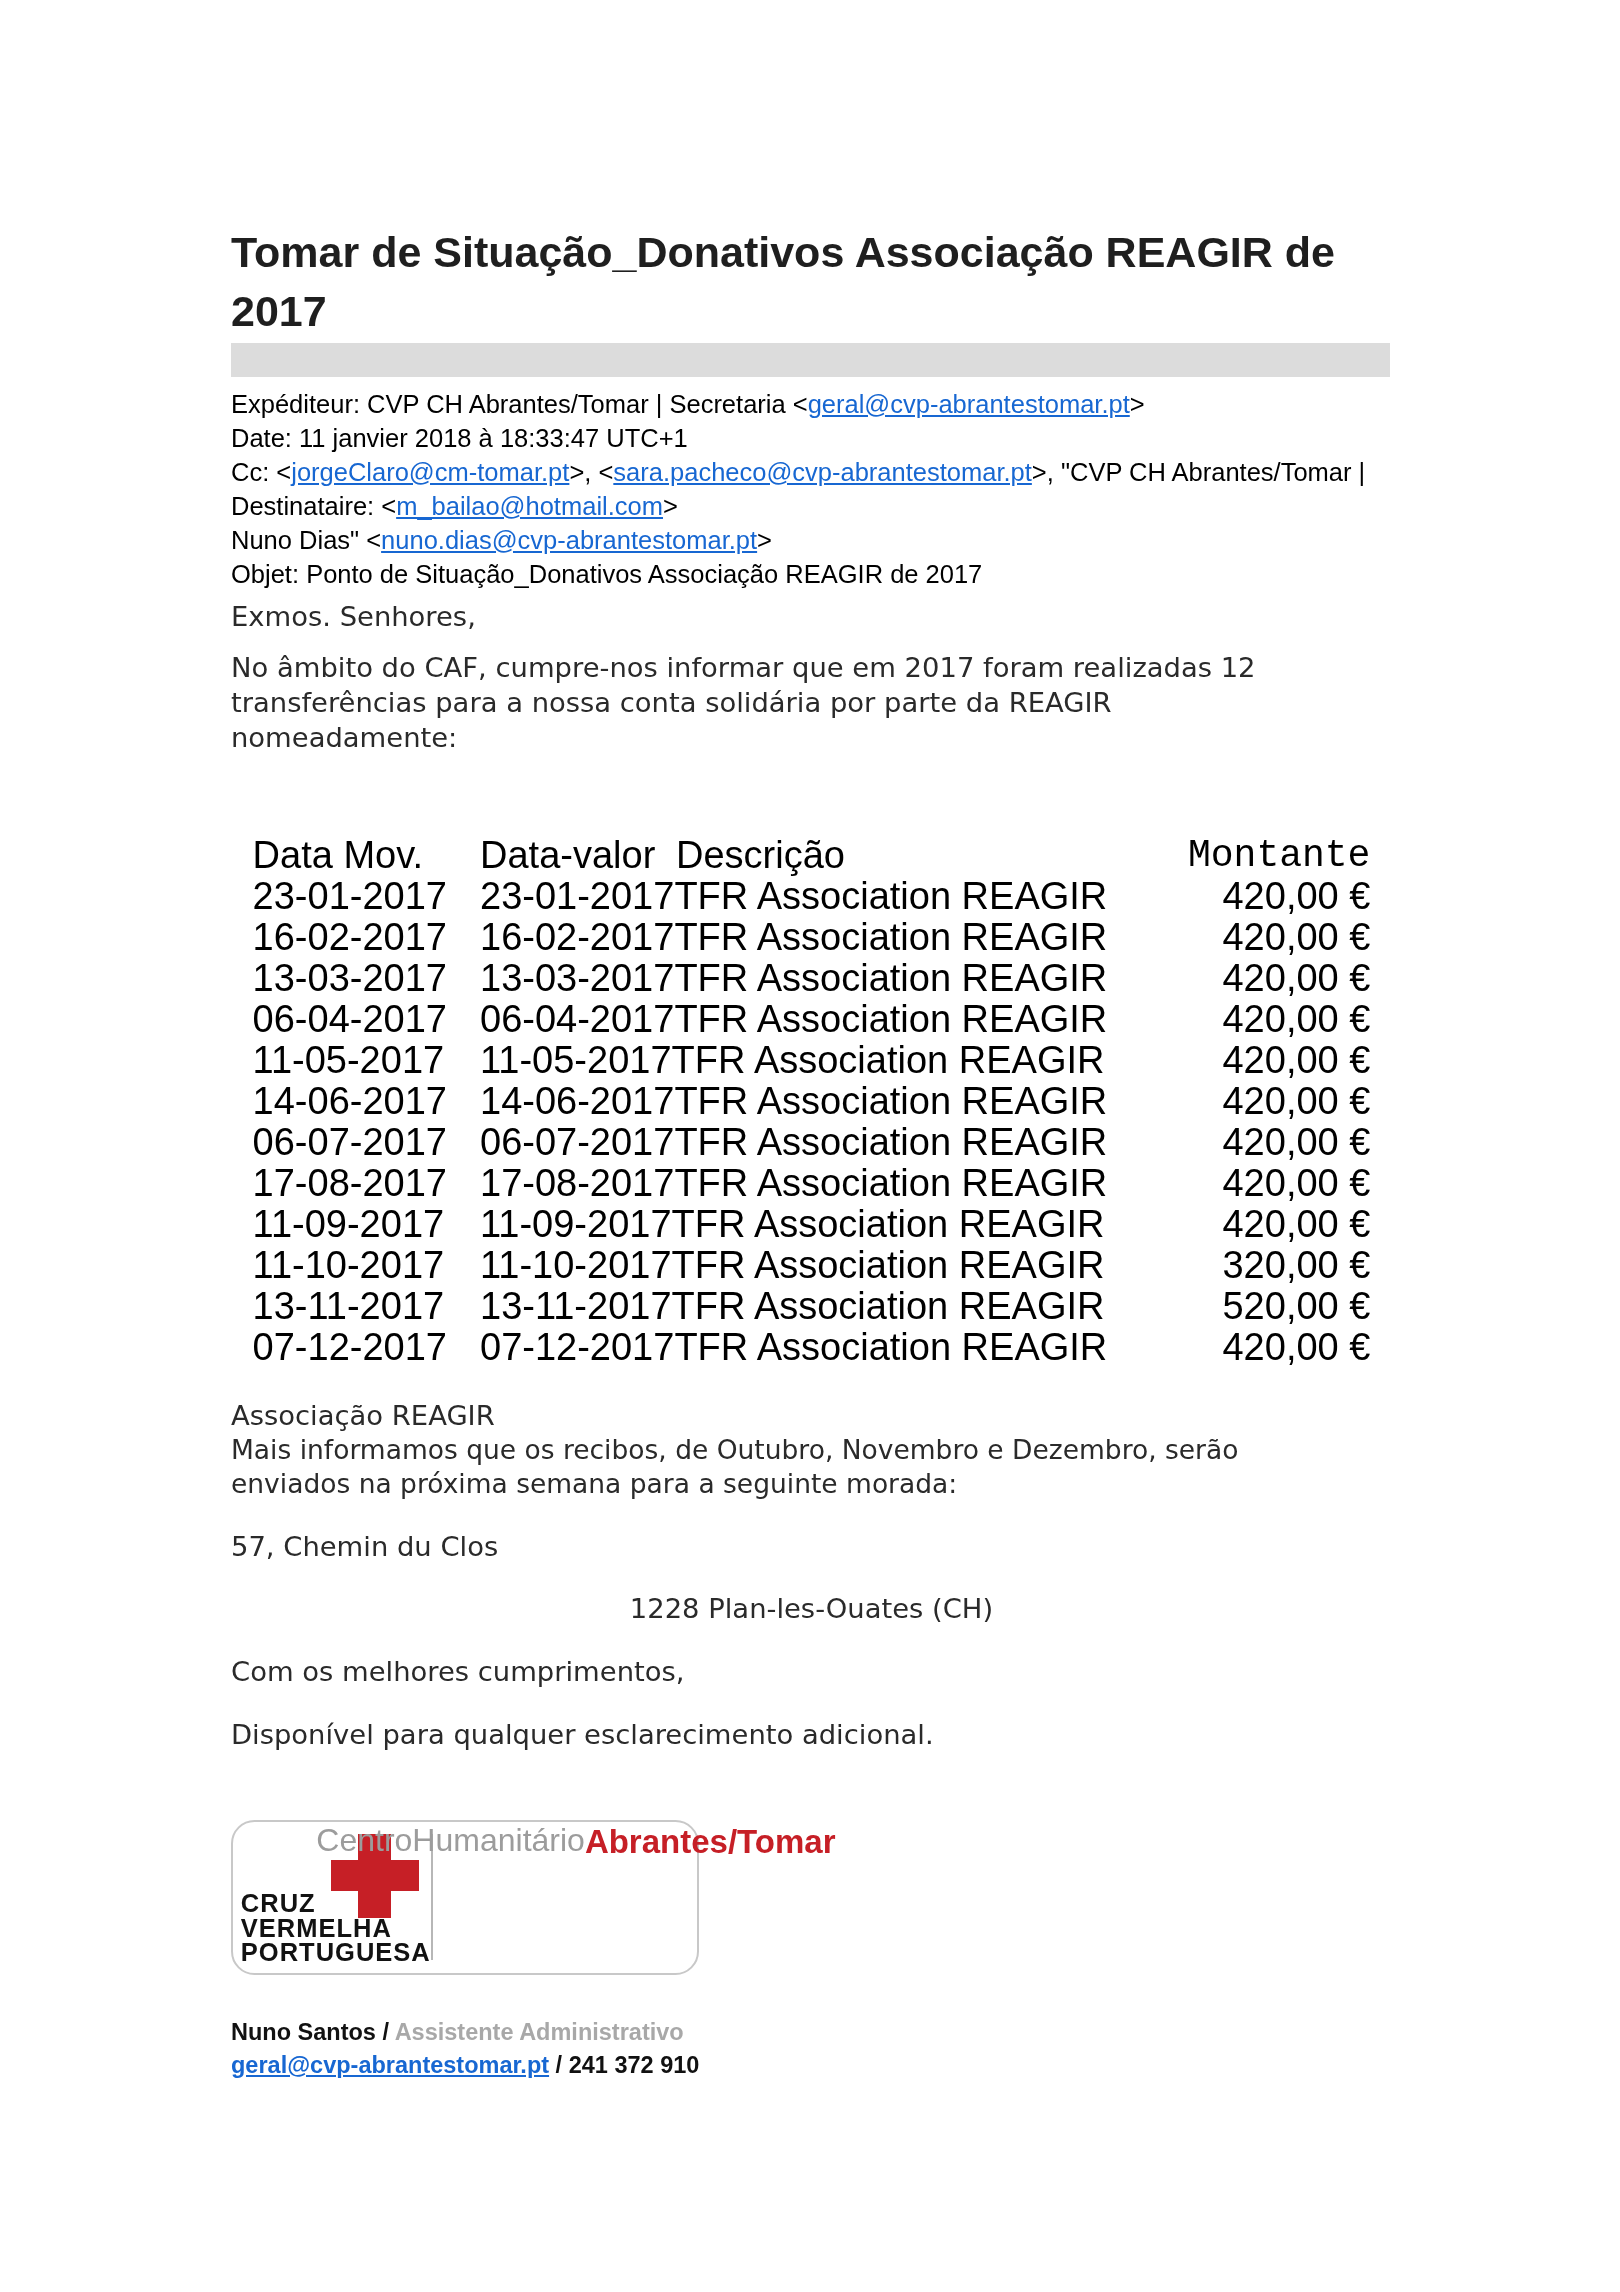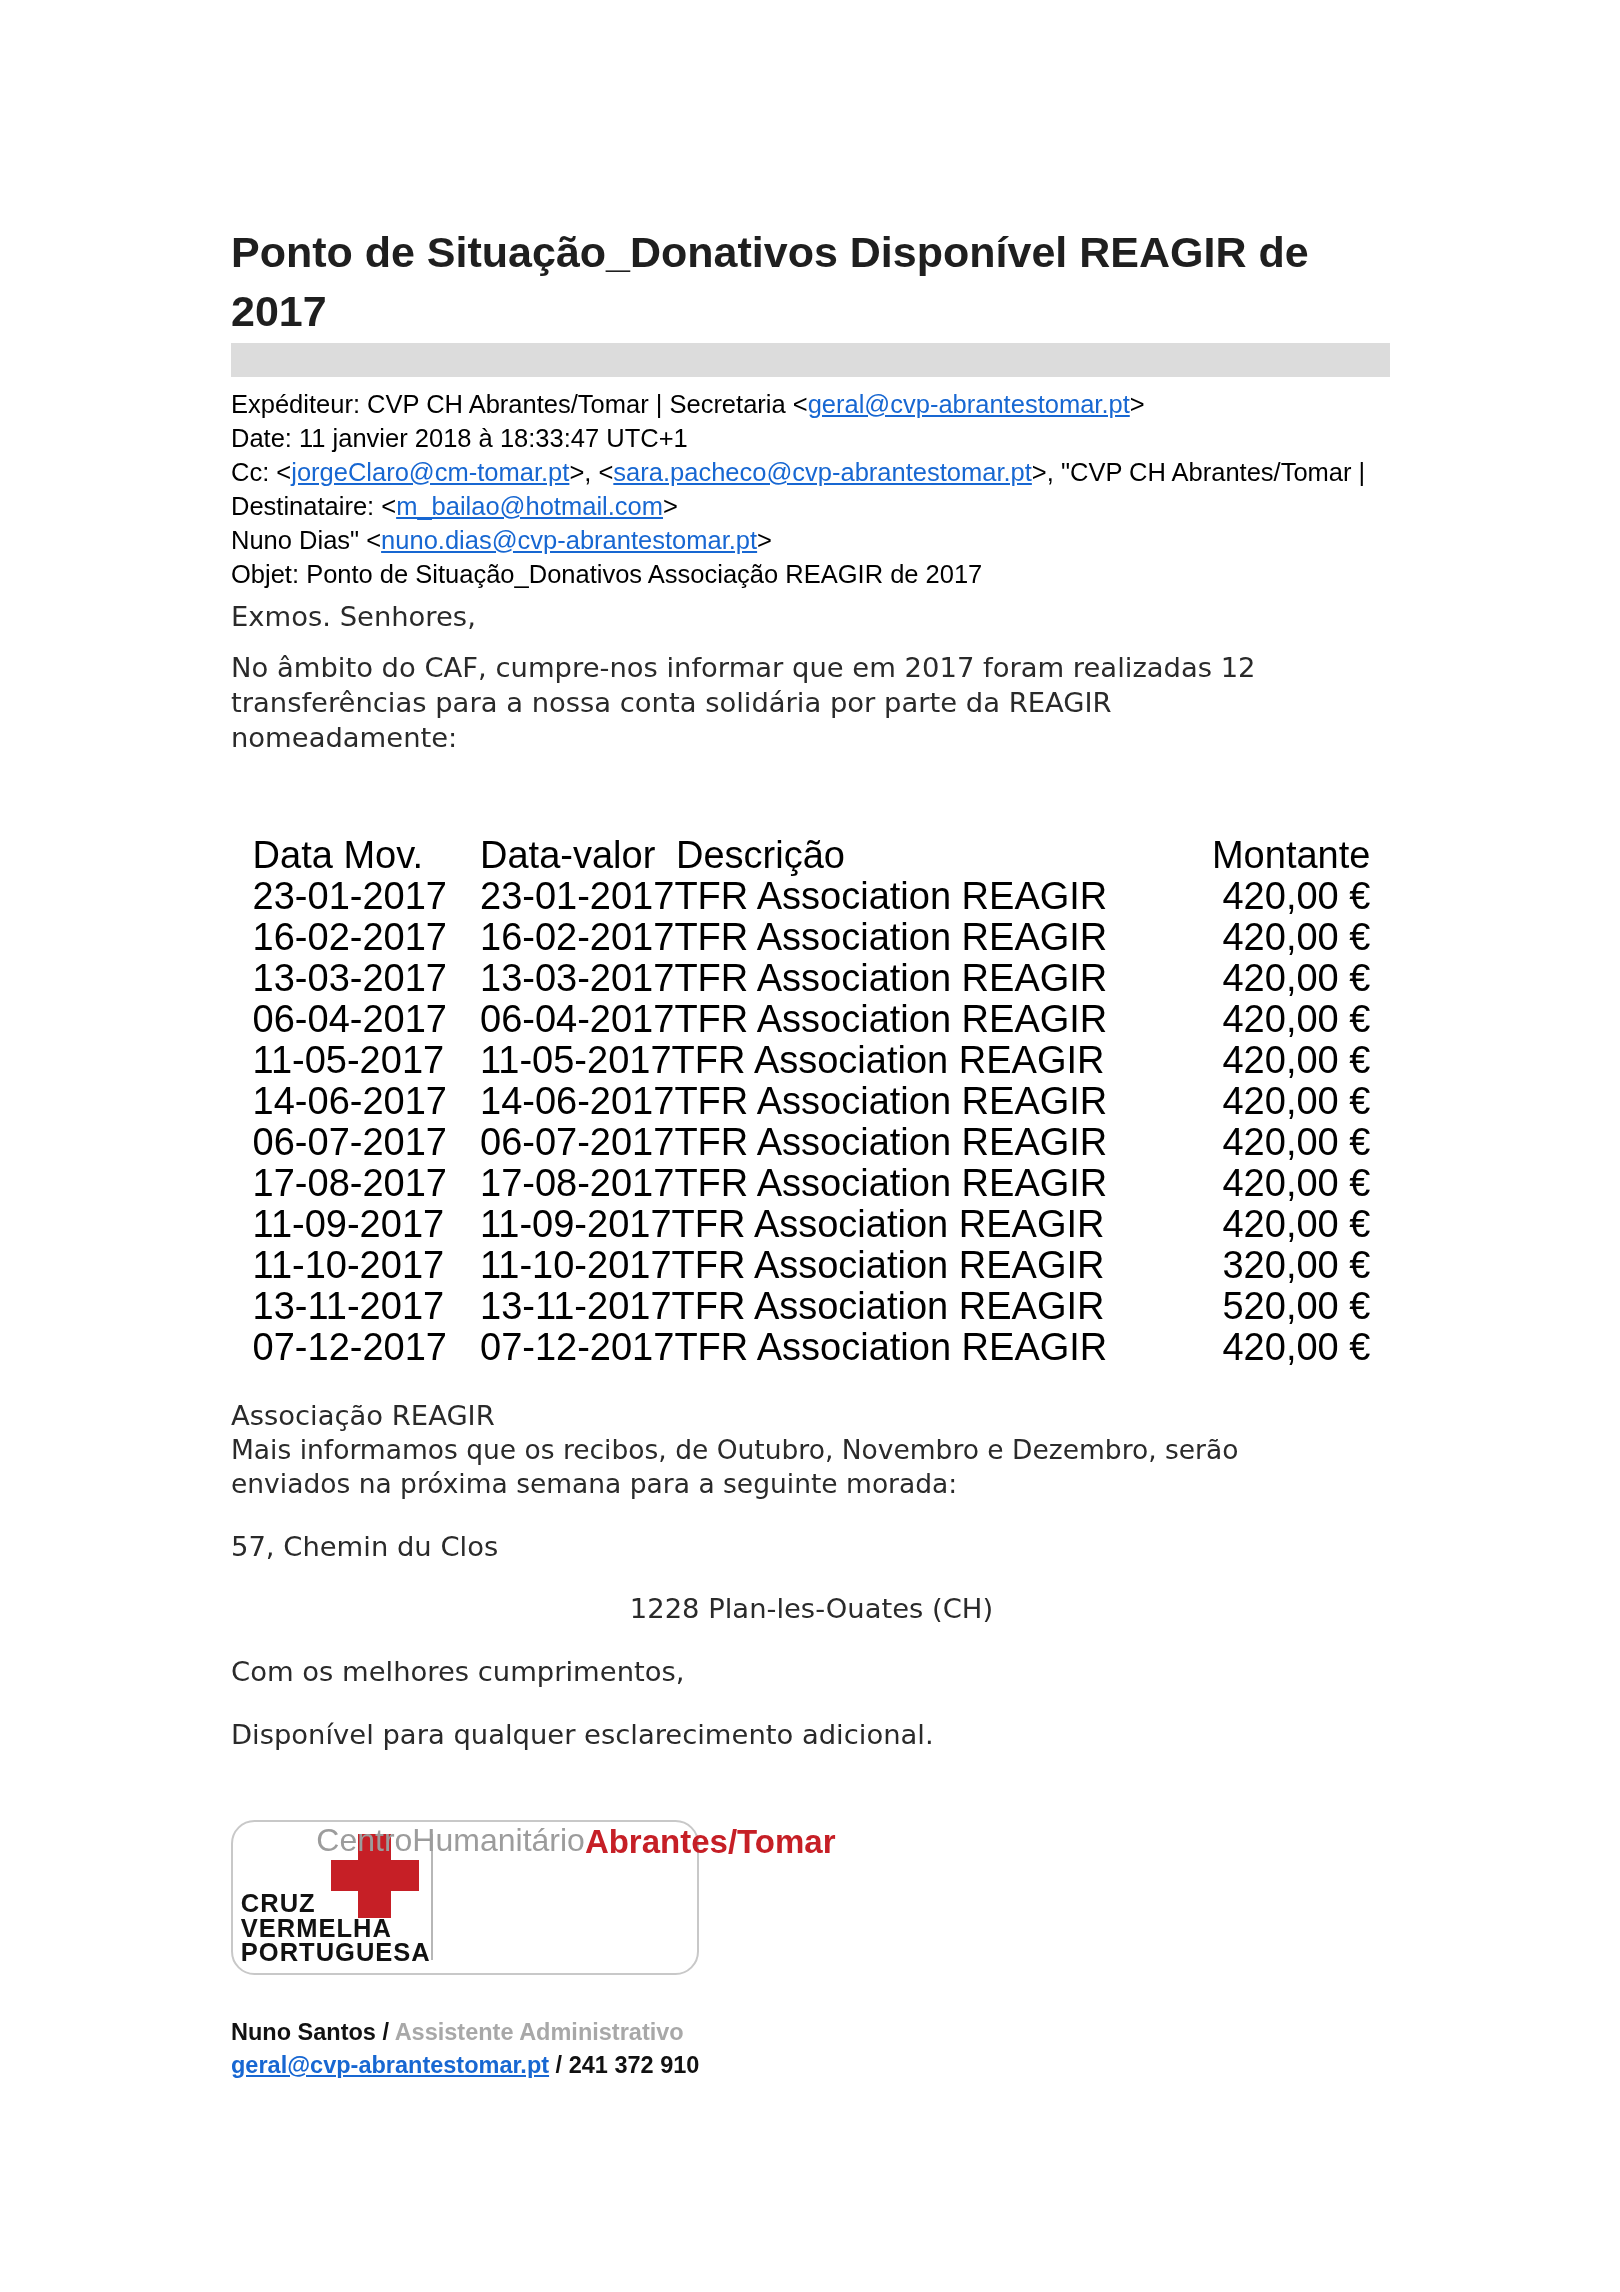--- a/index.html
+++ b/index.html
@@ -61,21 +61,21 @@
     margin-top:80px;
     font-family:"Liberation Sans",sans-serif;
     font-size:38px;
     line-height:41px;
     color:#000;
   }
   .trow{display:grid;grid-template-columns:218px 1fr 255px;}
   .thead .c1{padding-left:3.9px;}
   .thead .c2{display:flex;}
   .thead .c2 .h-dv{width:196px;}
-  .thead .c3{text-align:right;padding-right:115px;}
+  .thead .c3{text-align:right;padding-right:115px;font-family:Liberation Mono, monospace;}
   .trow .c1{padding-left:21.6px;white-space:nowrap;}
   .trow .c2{padding-left:31px;white-space:nowrap;}
   .trow .c3{text-align:right;padding-right:21.6px;white-space:nowrap;}
   
   .after-table{margin:0;max-width:1098px;font-size:26.5px;line-height:34px;}
   .addr1{margin:30px 0 0 0;}
   .addr2{margin:28px 0 0 0;}
   .addr3{margin:26.5px 0 0 0;text-align:center;}
   .disp{margin:28px 0 0 0;}
   .closing{margin:28px 0 0 0;}
@@ -114,21 +114,21 @@
   }
   .signature .role{color:var(--role-gray);}
   .signature a.lnk{font-weight:700;}
 </style>
 </head>
 <body>
 
 <div class="page">
 
   <h1 class="title">
-    <div>Ponto de Situação_Donativos Disponível REAGIR de</div>
+    <div>Tomar de Situação_Donativos Associação REAGIR de</div>
     <div>2017</div>
   </h1>
 
   <div class="gray-bar"></div>
 
   <div class="meta">
     <div class="meta-line">
       <b>Expéditeur:</b><span> CVP CH Abrantes/Tomar | Secretaria &lt;</span><a class="lnk">geral@cvp-abrantestomar.pt</a><span>&gt;</span>
     </div>
     <div class="meta-line">

